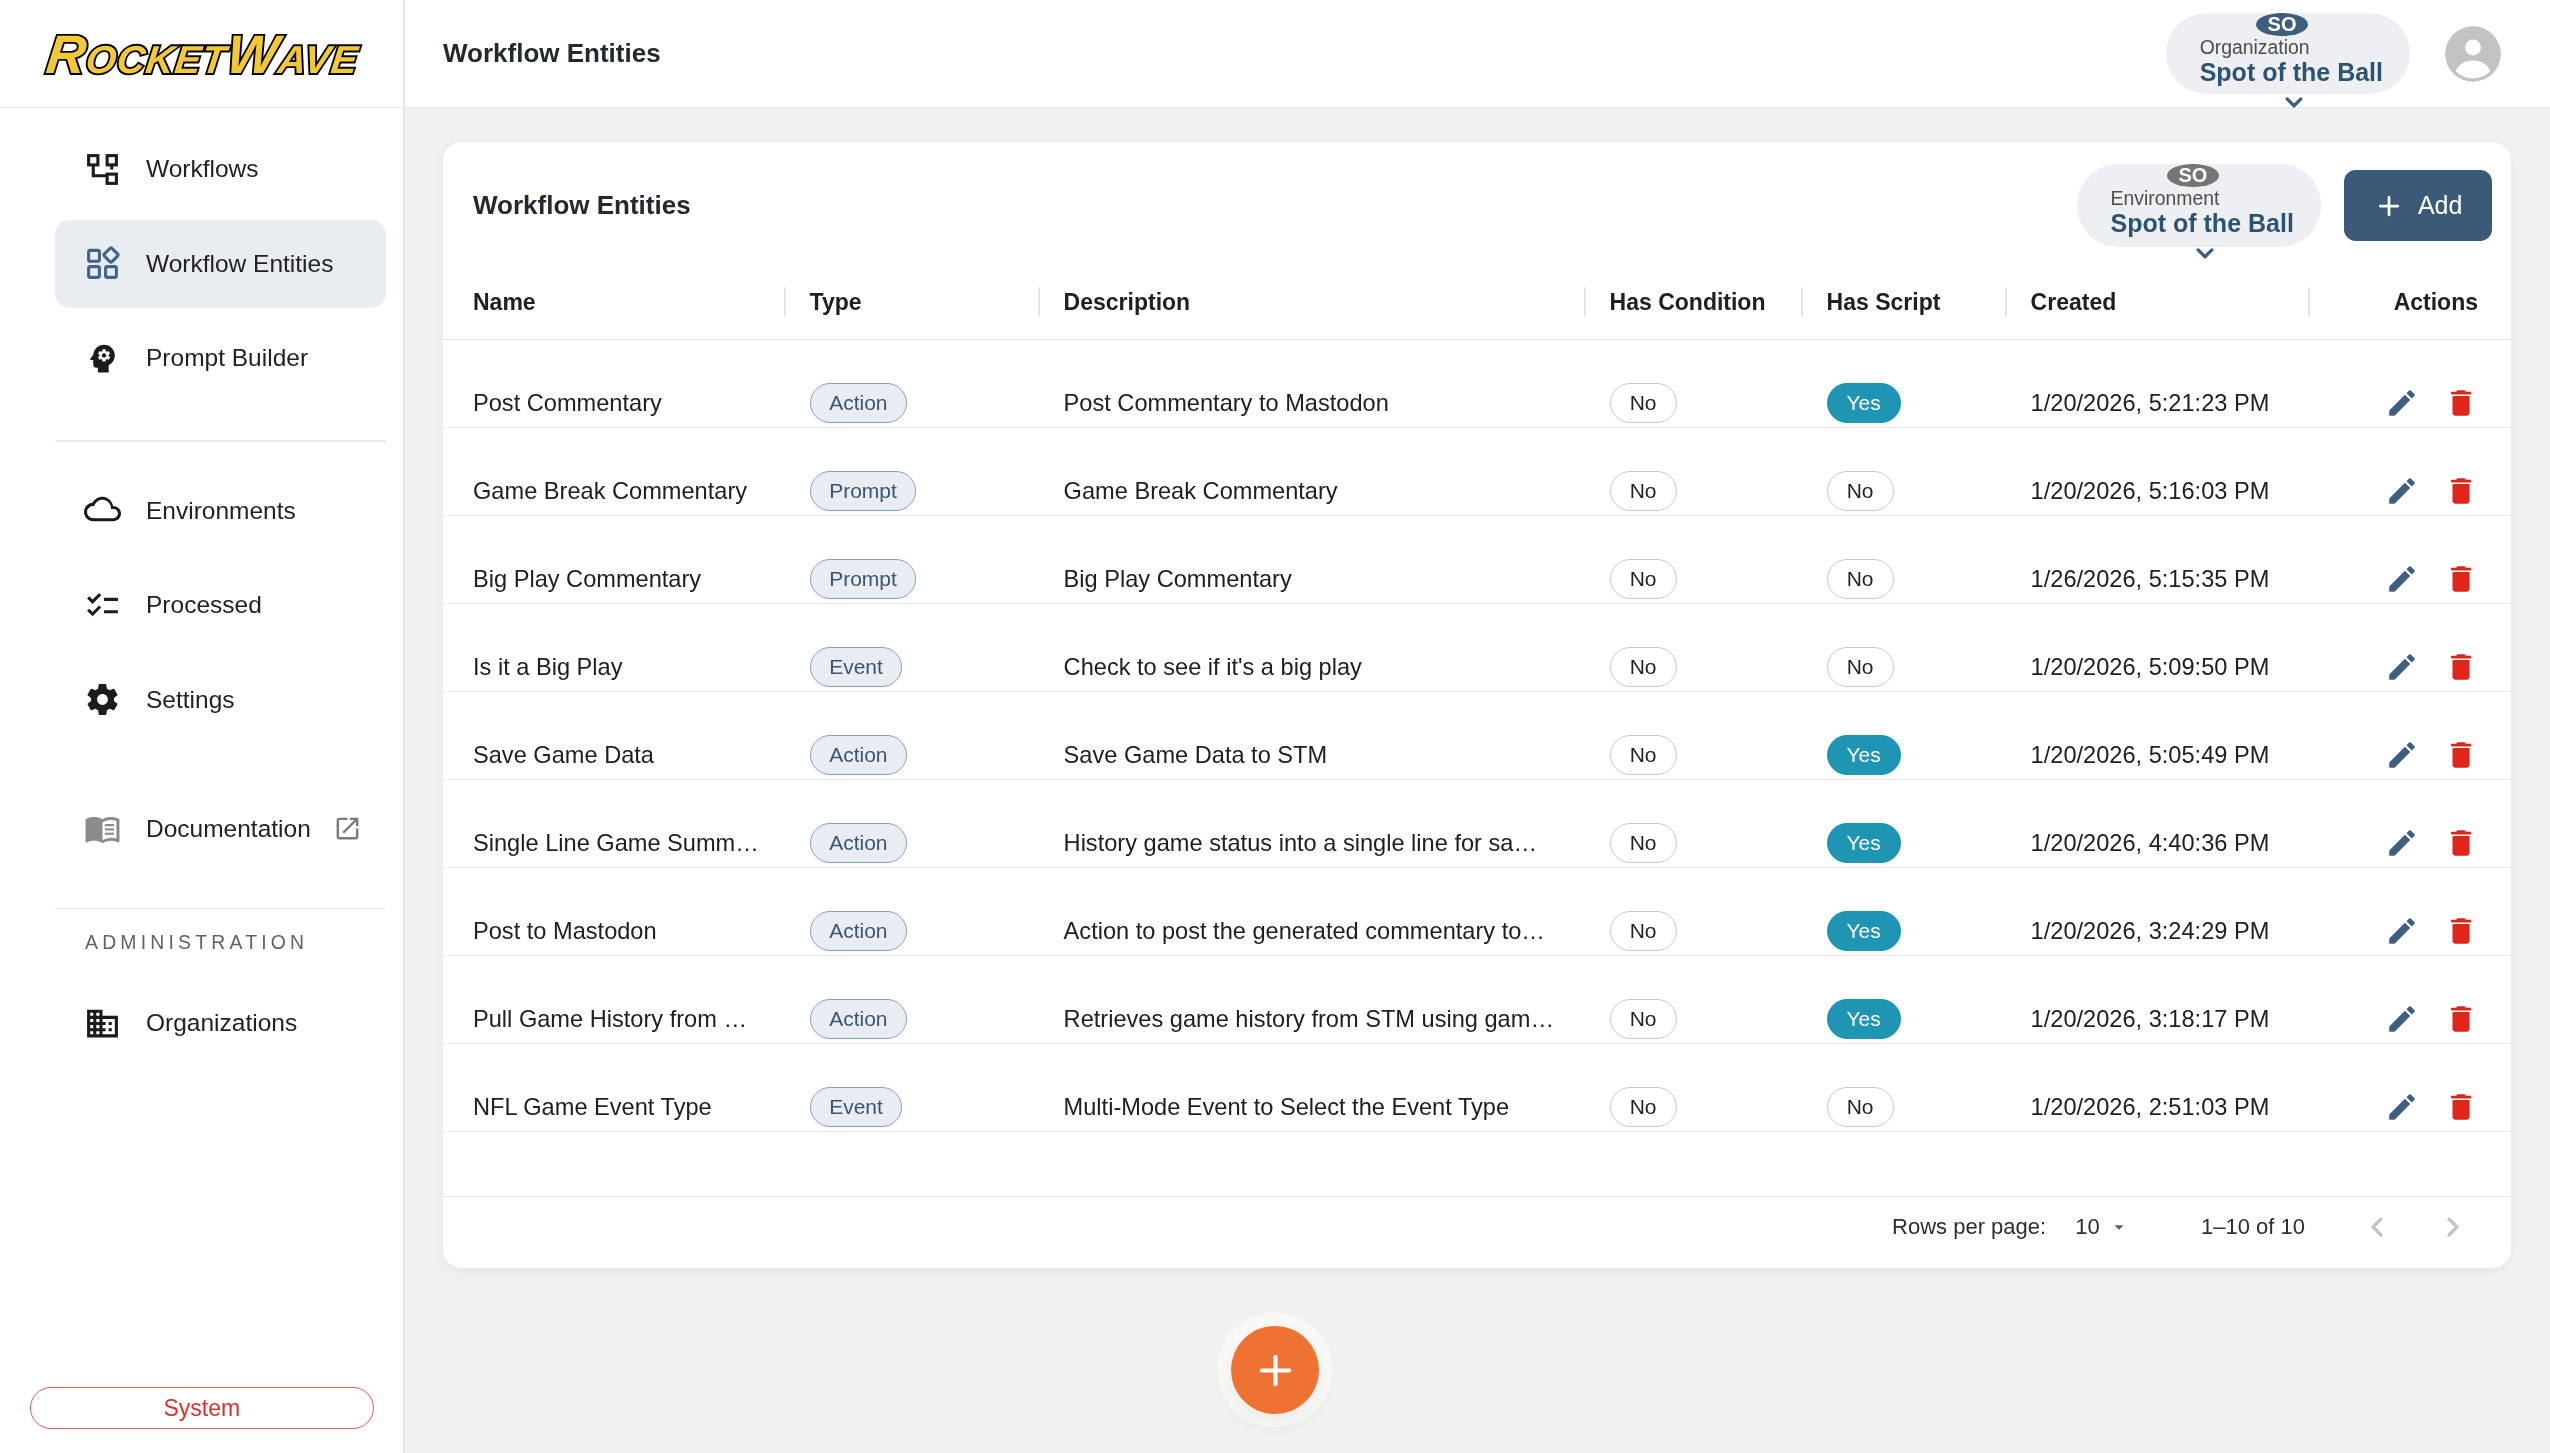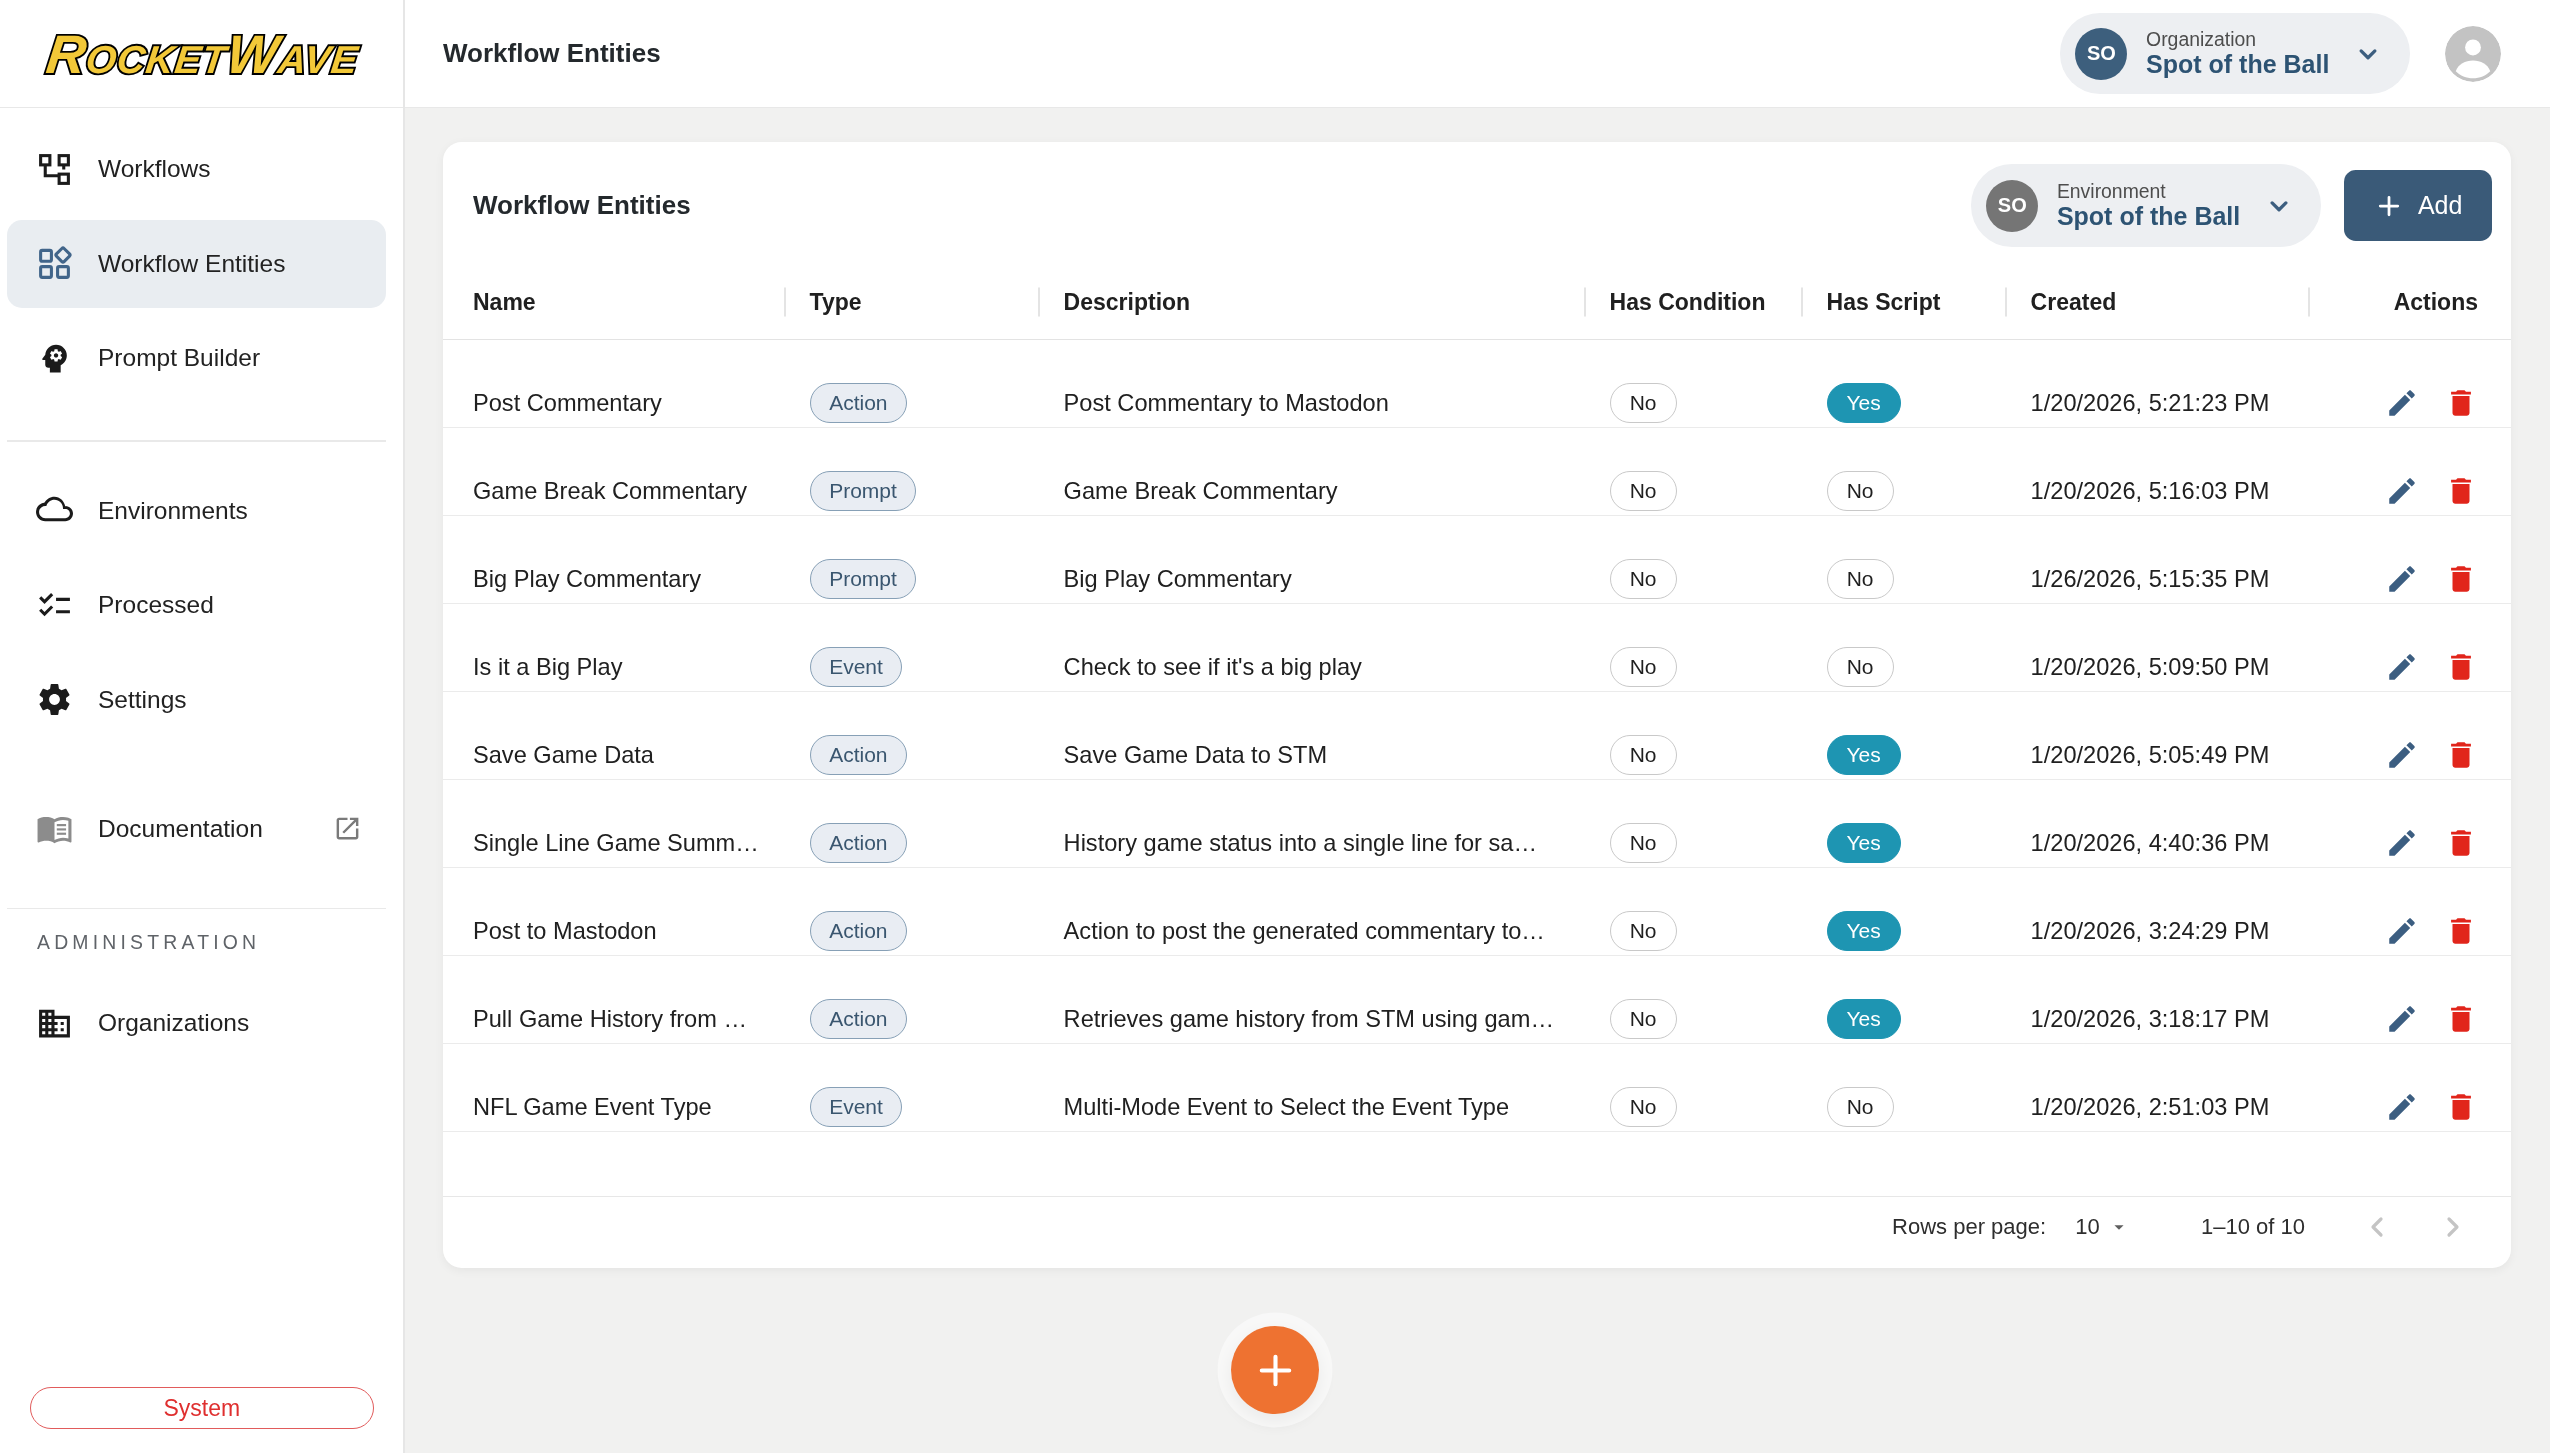--- a/index.html
+++ b/index.html
@@ -11,36 +11,36 @@
             border-bottom:1.7px solid #e8e8e8; display:flex; align-items:center; z-index:4; }
   .logo-zone { width:403px; flex:0 0 403px; display:flex; align-items:center; padding-left:47px; }
   .logo { font-style:italic; font-weight:900; color:#f2c838; white-space:nowrap;
           -webkit-text-stroke:3.8px #000; paint-order:stroke fill; transform:skewX(-7deg); letter-spacing:0.8px; }
   .logo .big { font-size:54px; }
   .logo .small { font-size:39px; }
   .page-title { font-size:26px; font-weight:700; color:#24292d; margin-left:40px; }
   .topbar-right { margin-left:auto; display:flex; align-items:center; gap:35px; margin-right:49px; }
 
   .org-pill { display:flex; align-items:center; background:#edeff2; border-radius:40px;
-              height:81px; padding:0 27px 0 15px; cursor:pointer; }
+              height:81px; padding:0 27px 0 15px; cursor:pointer;flex-direction:column; }
   .initials-circle { width:52px; height:52px; border-radius:50%; display:flex; align-items:center;
                      justify-content:center; color:#fff; font-size:20px; font-weight:700; }
   .initials-blue { background:#3d5f7d; }
   .initials-gray { background:#757575; }
   .pill-text { margin-left:18.6px; line-height:1.15; }
   .pill-label { font-size:19.4px; color:#4d4d4d; }
   .pill-value { font-size:25px; font-weight:700; color:#2d5373; }
   .pill-chevron { margin-left:23.6px; display:flex; }
 
   .avatar { width:56px; height:56px; border-radius:50%; overflow:hidden; cursor:pointer; }
 
   
   .sidebar { position:absolute; top:108px; left:0; bottom:0; width:403px; background:#fff; z-index:3; }
   .side-border { position:absolute; top:0; bottom:0; left:403px; width:1.7px; background:#e6e6e6; z-index:5; }
-  .nav { padding:17px 17px 0 7px; }
+  .nav { padding:17px 17px 0 7px;margin-left:48px; }
   .nav-item { height:88px; display:flex; align-items:center; border-radius:15px; cursor:pointer;
               padding-left:29px; margin-bottom:6.7px; }
   .nav-item.selected { background:#e9edf1; }
   .nav-icon { width:37px; height:37px; flex:0 0 37px; display:flex; align-items:center; justify-content:center; }
   .nav-label { margin-left:25px; font-size:24.5px; color:#222; font-weight:500; }
   .nav-divider { height:1.7px; background:#e9e9e9; margin:38px 0 24.5px 0; }
   .nav-gap { height:34px; }
   .nav-section { font-size:19.4px; letter-spacing:4.2px; color:#5f6368; margin:22px 0 25px 30px; font-weight:500; }
   .ext-icon { margin-left:auto; margin-right:23.6px; display:flex; }
   .system-btn { position:absolute; left:29.5px; right:29px; bottom:25px; height:42px; border-radius:21px;

